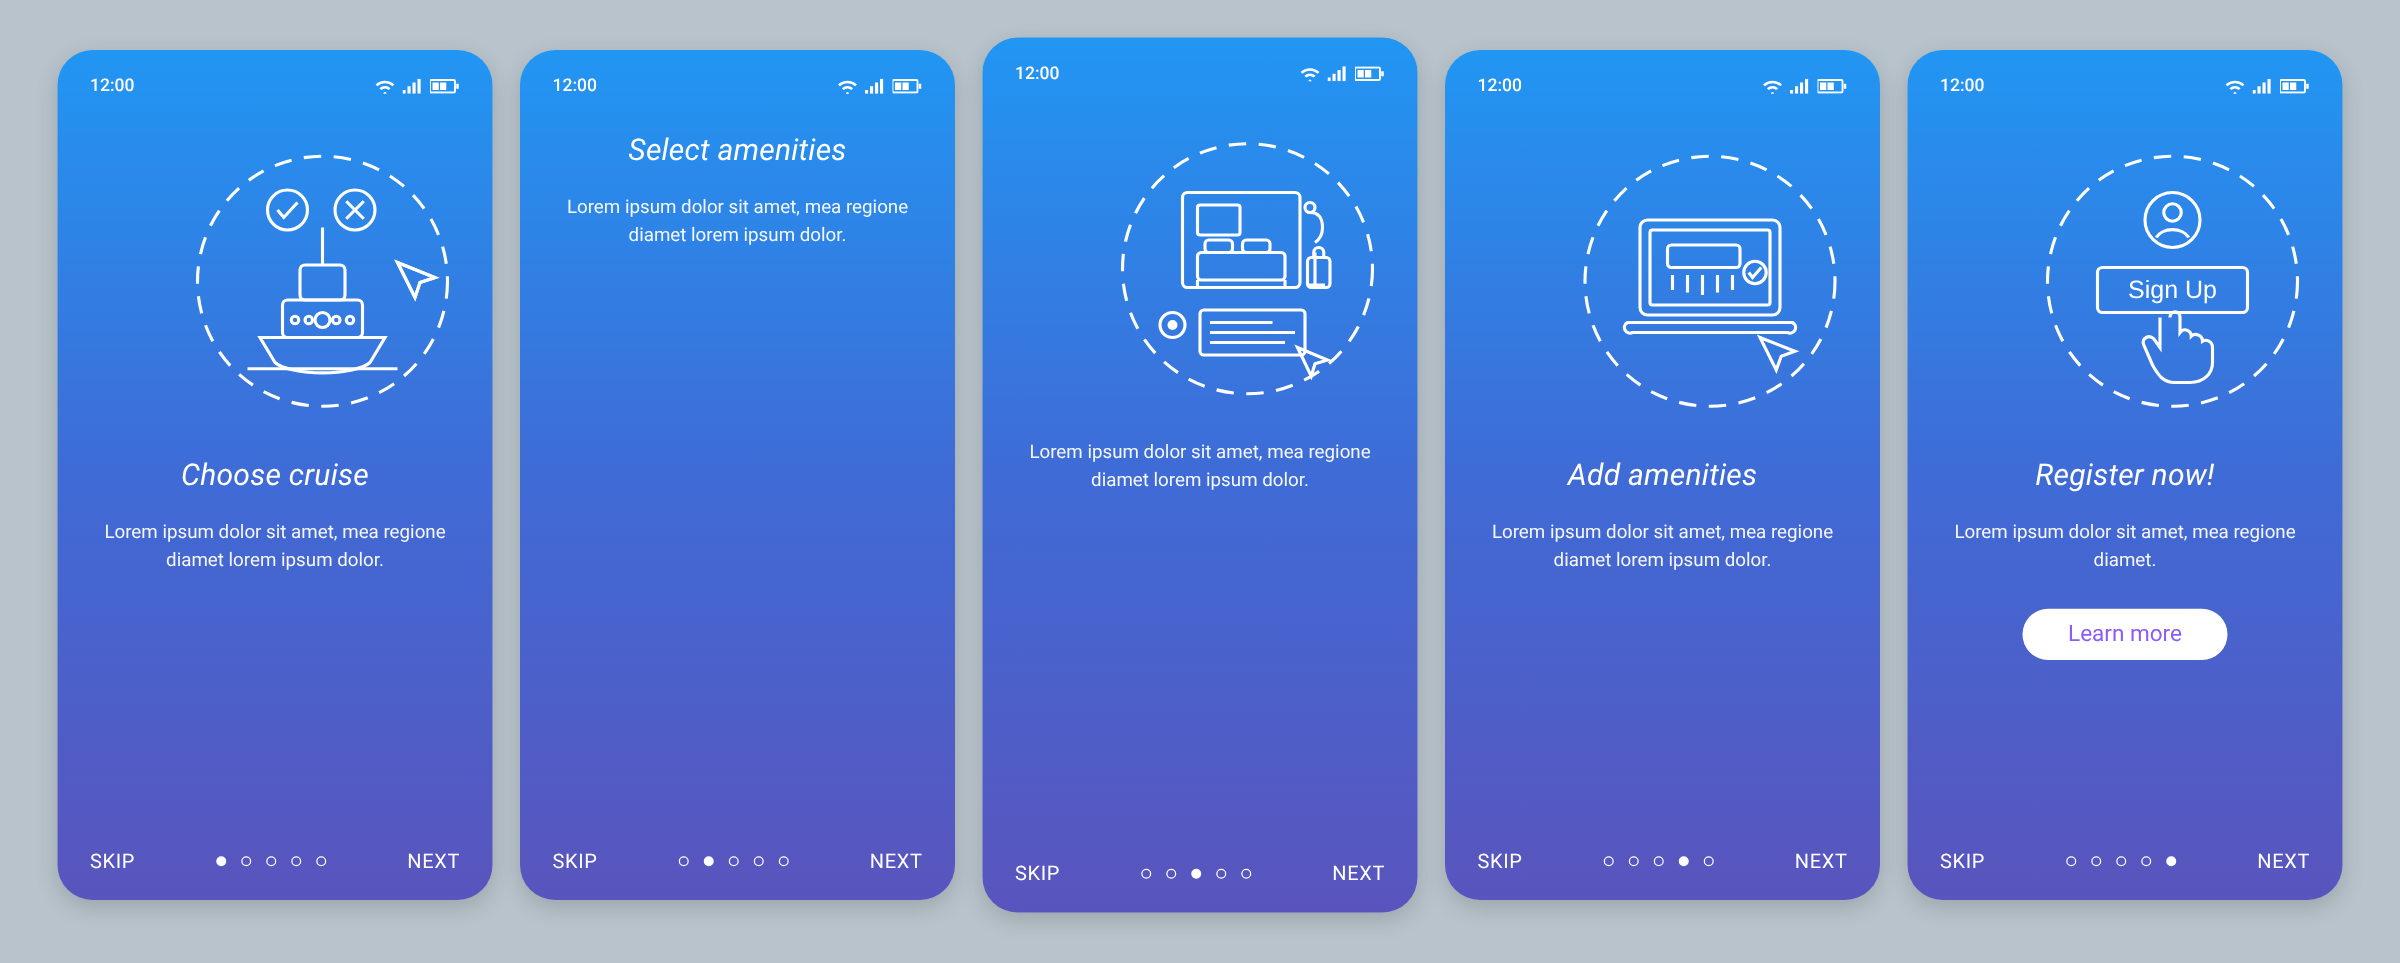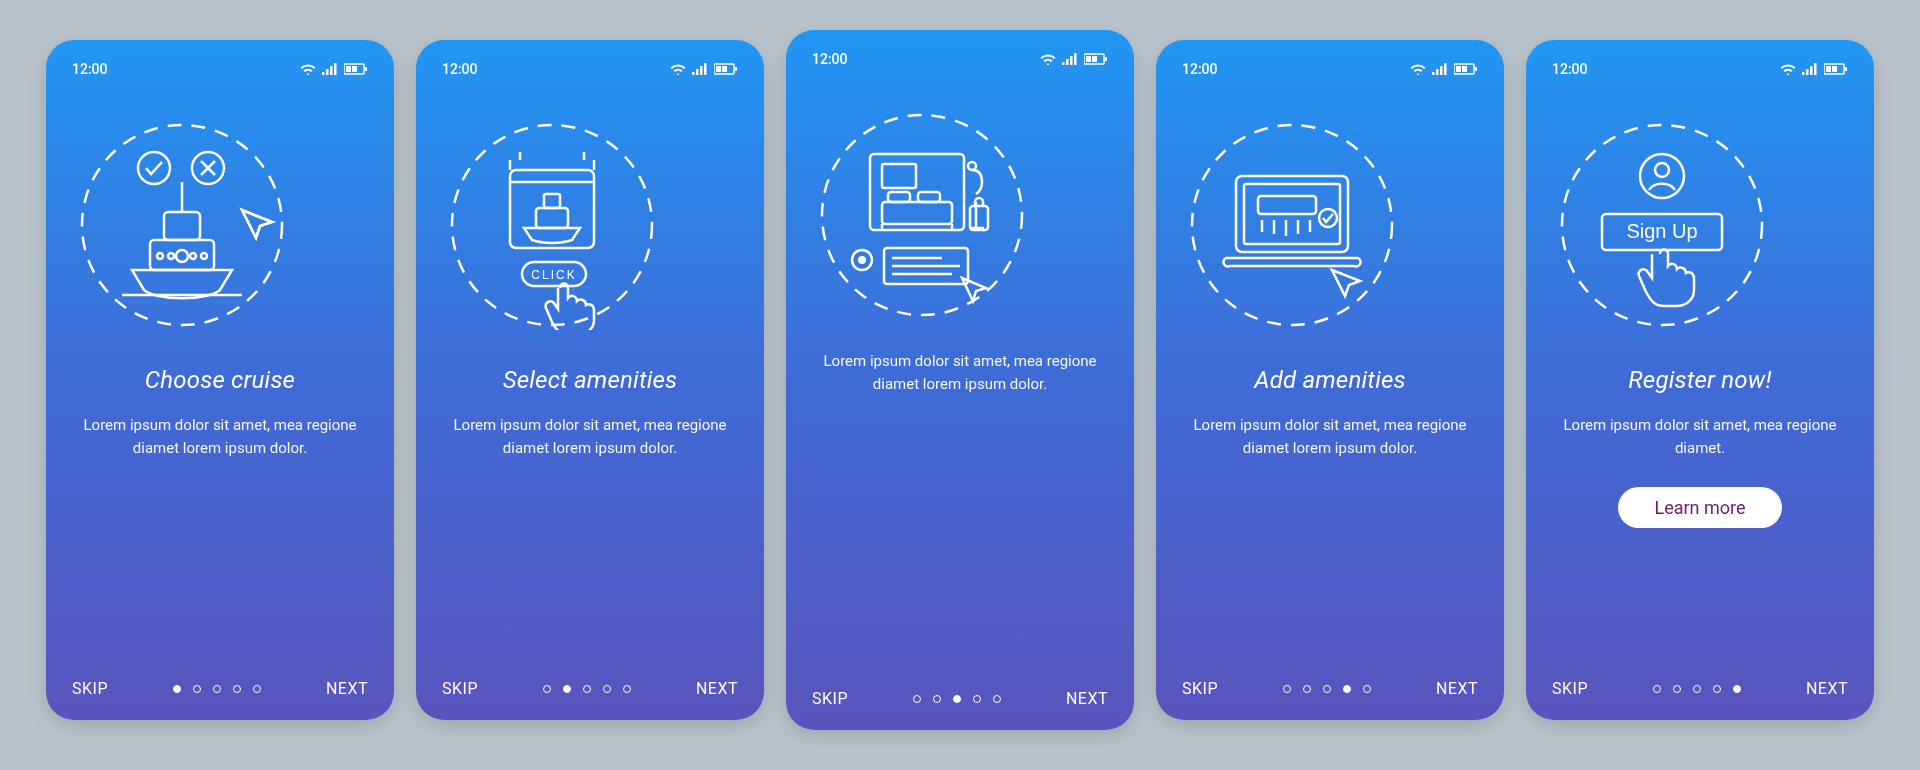--- a/index.html
+++ b/index.html
@@ -43,21 +43,21 @@
   .status-icons {
     display: flex;
     gap: 6px;
     align-items: center;
   }
   .status-icons svg { display: block; }
   .art {
     height: 230px;
     margin-top: 30px;
     display: flex;
-    justify-content: flex-start;
+    justify-content: flex-end;
     align-items: center;
   }
   .art svg { display: block; }
   .title {
     text-align: center;
     font-size: 24px;
     font-weight: 400;
     margin-top: 26px;
     letter-spacing: .2px;
     font-style: italic;
@@ -66,21 +66,21 @@
     text-align: center;
     font-size: 15px;
     line-height: 1.55;
     margin-top: 20px;
     opacity: .95;
     padding: 0 2px;
   }
   .cta {
     margin: 26px auto 0 auto;
     background: #fff;
-    color: #701a75;
+    color: #8b5cf6;
     border-radius: 999px;
     padding: 10px 36px;
     font-size: 18px;
     width: fit-content;
     cursor: pointer;
   }
   .spacer { flex: 1; }
   .nav {
     display: flex;
     justify-content: space-between;
@@ -202,40 +202,20 @@
         <span>
             <svg width="24" height="12" viewBox="0 0 24 12">
               <rect x="0" y="1" width="20" height="10" rx="1" fill="none" stroke="#fff" stroke-width="1.5"></rect>
               <rect x="2" y="3" width="5" height="6" fill="#fff"></rect>
               <rect x="8" y="3" width="5" height="6" fill="#fff"></rect>
               <rect x="21" y="4" width="2" height="4" fill="#fff"></rect>
             </svg>
           </span>
       </div>
     </div>
-    <div class="art">
-      <svg width="220" height="210" viewBox="0 0 220 210" fill="none" stroke="#fff" stroke-width="2.5">
-        <circle cx="110" cy="105" r="100" stroke-dasharray="14 10"></circle>
-        <g>
-          <rect x="68" y="50" width="84" height="78" rx="6"></rect>
-          <path d="M68 40 v10 M152 40 v10 M78 40 v-8 M142 40 v-8 M68 62 h84"></path>
-
-          <path d="M82 108 h56 l-8 12 a26 8 0 01-40 0 z"></path>
-          <rect x="94" y="88" width="32" height="20" rx="3"></rect>
-          <rect x="102" y="74" width="16" height="14" rx="2"></rect>
-        </g>
-        <g>
-          <rect x="80" y="142" width="64" height="24" rx="12"></rect>
-          <text x="112" y="159" text-anchor="middle" font-size="12" fill="#fff" stroke="none" font-family="Arial" letter-spacing="2">CLICK</text>
-        </g>
-        <g>
-          <path d="M118 168 c0-6 8-6 8 0 v10 c3-4 9-2 9 3 c3-3 9-1 9 4 c3-2 8 0 8 5 v10 c0 8-6 14-16 14 h-10 c-8 0-12-4-16-12 l-6-14 c-2-5 4-9 8-5 l4 6 v-21"></path>
-        </g>
-      </svg>
-    </div>
     <div class="title">Select amenities</div>
     <div class="desc">Lorem ipsum dolor sit amet, mea regione diamet lorem ipsum dolor.</div>
     <div class="spacer"></div>
     <div class="nav">
       <span class="skip">SKIP</span>
       <div class="dots">
         <span class="dot"></span>
         <span class="dot active"></span>
         <span class="dot"></span>
         <span class="dot"></span>

